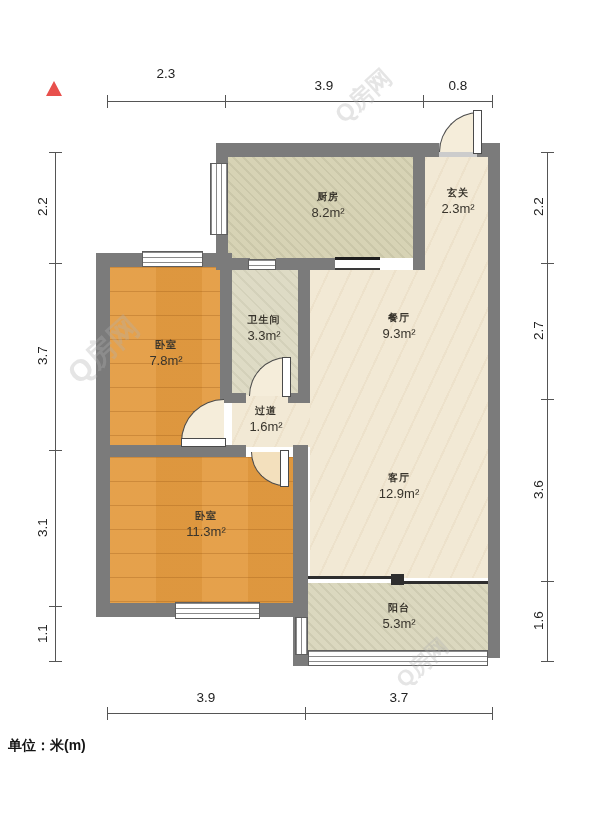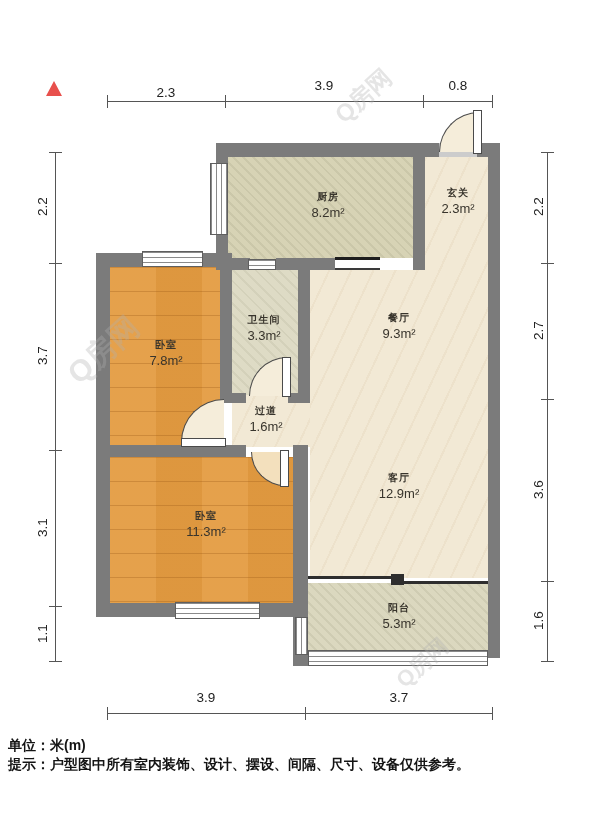--- a/index.html
+++ b/index.html
@@ -141,21 +141,21 @@
   <div class="room-label" style="left:399px;top:601px;">
     <div class="rname">阳台</div>
     <div class="rarea">5.3m²</div>
   </div>
 
   <div class="dline" style="left:107px;top:101px;width:386px;height:1px;"></div>
   <div class="tick-v" style="left:107px;top:95px;"></div>
   <div class="tick-v" style="left:225px;top:95px;"></div>
   <div class="tick-v" style="left:423px;top:95px;"></div>
   <div class="tick-v" style="left:492px;top:95px;"></div>
-  <div class="dlabel" style="left:146px;top:85px;">2.3</div>
+  <div class="dlabel" style="left:146px;top:66px;">2.3</div>
   <div class="dlabel" style="left:304px;top:78px;">3.9</div>
   <div class="dlabel" style="left:438px;top:78px;">0.8</div>
 
   <div class="dline" style="left:107px;top:713px;width:386px;height:1px;"></div>
   <div class="tick-v" style="left:107px;top:707px;"></div>
   <div class="tick-v" style="left:305px;top:707px;"></div>
   <div class="tick-v" style="left:492px;top:707px;"></div>
   <div class="dlabel" style="left:186px;top:690px;">3.9</div>
   <div class="dlabel" style="left:379px;top:690px;">3.7</div>
 
@@ -179,15 +179,14 @@
   <div class="dlabel dlabel-rot" style="left:518px;top:199px;">2.2</div>
   <div class="dlabel dlabel-rot" style="left:518px;top:323px;">2.7</div>
   <div class="dlabel dlabel-rot" style="left:518px;top:482px;">3.6</div>
   <div class="dlabel dlabel-rot" style="left:518px;top:613px;">1.6</div>
 
   <div class="wm" style="left:62px;top:330px;font-size:30px;">Q房网</div>
   <div class="wm" style="left:330px;top:80px;font-size:24px;">Q房网</div>
   <div class="wm" style="left:392px;top:648px;font-size:22px;">Q房网</div>
 
   <div class="footer-line" style="top:737px;">单位：米(m)</div>
-  <div class="footer-line" style="top:756px;">提示：户型图中所有室内装饰、设计、摆设、间隔、尺寸、设备仅供参考。</div>
 
 </div>
 
 </body></html>

